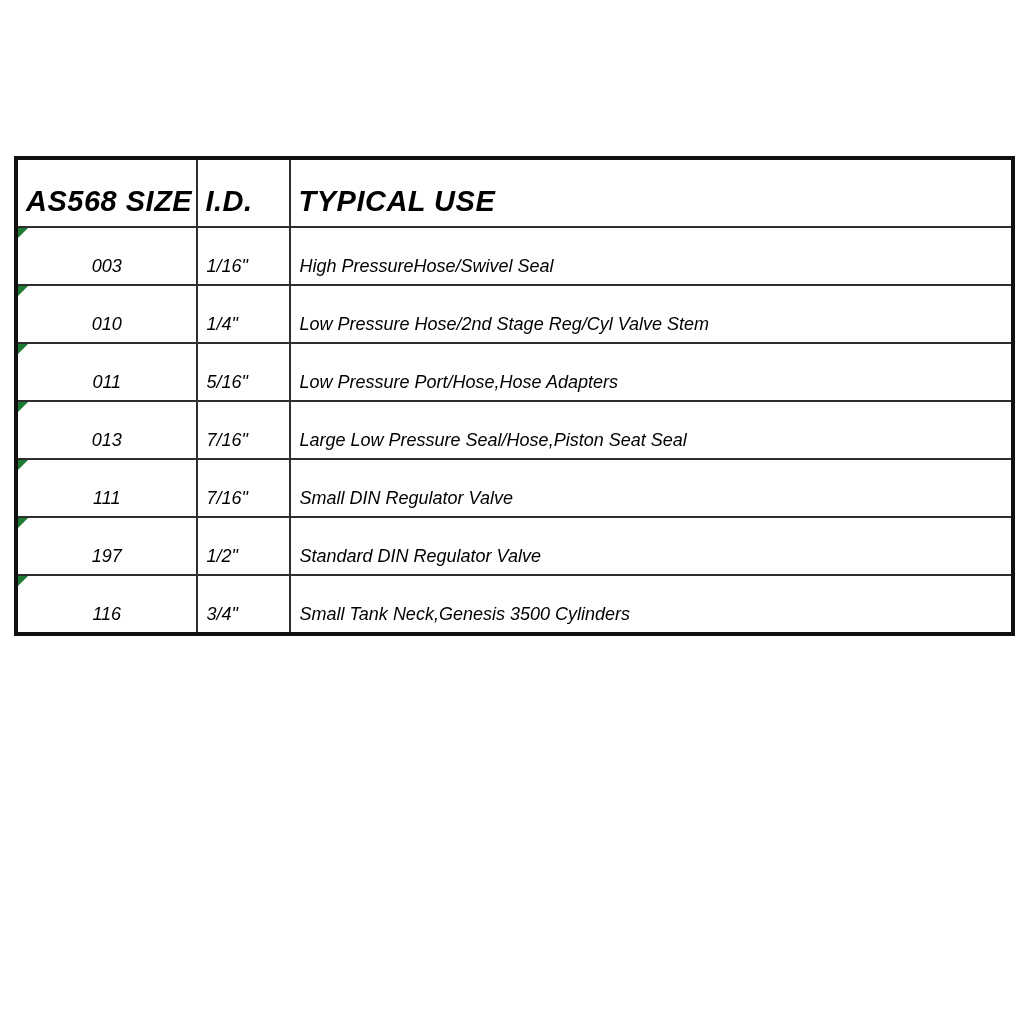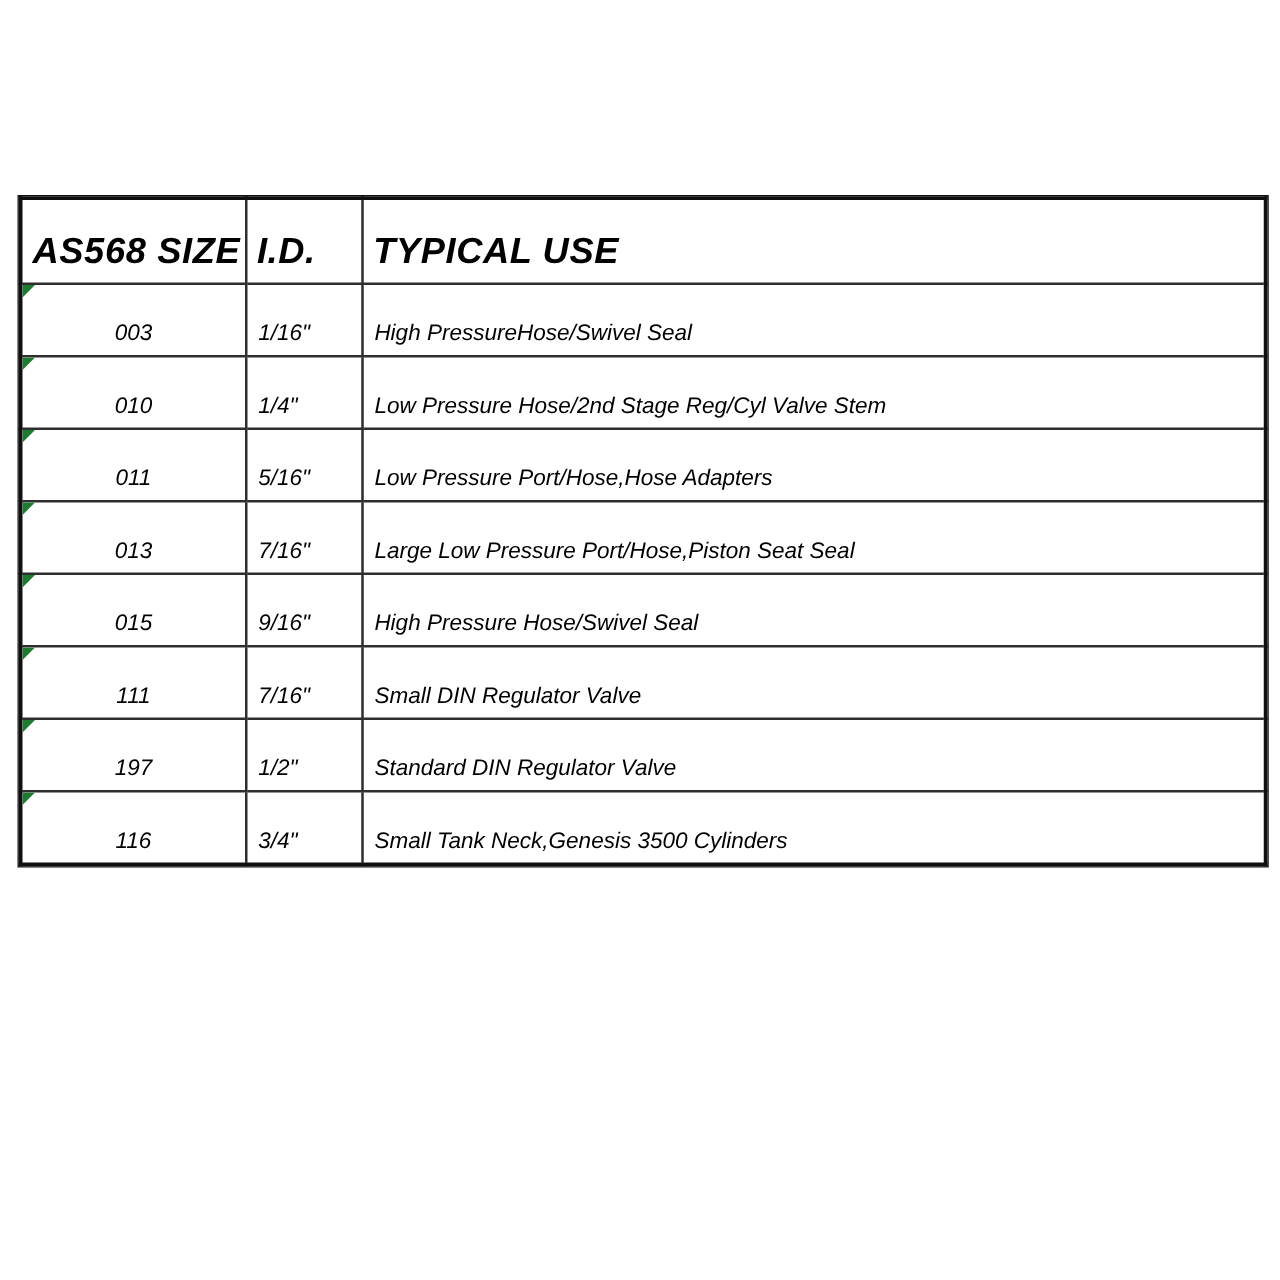--- a/index.html
+++ b/index.html
@@ -136,37 +136,25 @@
 
   <tr>
     <td class="cell-size">
       <span class="corner-marker"></span>
       <span>013</span>
     </td>
     <td class="cell-id">
       <span>7/16"</span>
     </td>
     <td class="cell-use">
-      <span>Large Low Pressure Port/Hose,Piston Seat Seal</span>
+      <span>Large Low Pressure Seal/Hose,Piston Seat Seal</span>
     </td>
   </tr>
 
 
-  <tr>
-    <td class="cell-size">
-      <span class="corner-marker"></span>
-      <span>015</span>
-    </td>
-    <td class="cell-id">
-      <span>9/16"</span>
-    </td>
-    <td class="cell-use">
-      <span>High Pressure Hose/Swivel Seal</span>
-    </td>
-  </tr>
 
 
   <tr>
     <td class="cell-size">
       <span class="corner-marker"></span>
       <span>111</span>
     </td>
     <td class="cell-id">
       <span>7/16"</span>
     </td>

